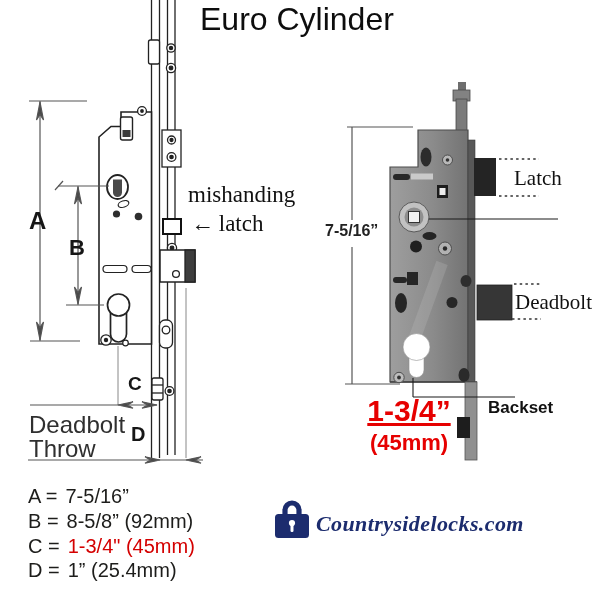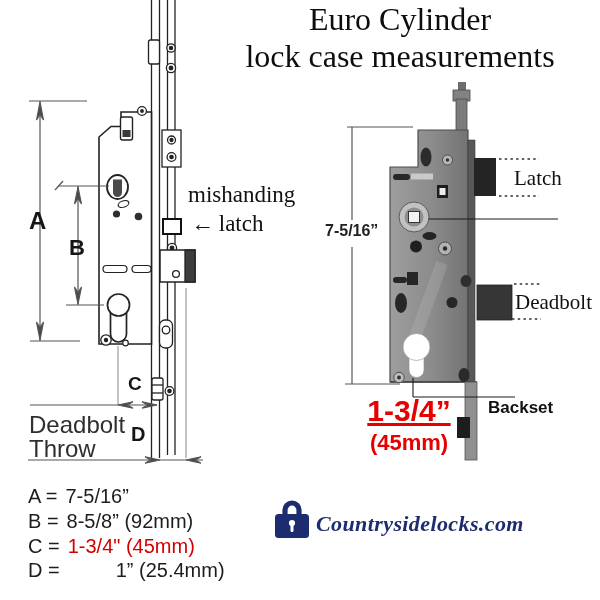--- a/index.html
+++ b/index.html
@@ -11,22 +11,22 @@
 
   
   .hoppe{left:2px;top:2px;width:126px;height:46px;background:#1d3a70;border-radius:3px;}
   .hoppe-name{left:6px;top:2px;font-size:30px;font-weight:bold;letter-spacing:-2px;
               color:#47a8d9;transform:scaleX(.92);transform-origin:left top;}
   .hoppe-reg{left:88px;top:3px;font-size:9px;color:#9fd0e8;}
   .hoppe-hex{left:92px;top:7px;}
   .hoppe-tag{left:7px;top:35px;font-size:7.5px;letter-spacing:.4px;color:#bb4038;}
 
   
-  .title{left:200px;top:1px;width:400px;text-align:center;color:#0d0d0d;
-         font-family:Liberation Serif, serif;font-size:32px;line-height:37px;}
+  .title{left:200px;top:1px;width:400px;text-align:left;color:#0d0d0d;
+         font-family:Liberation Sans, sans-serif;font-size:32px;line-height:37px;}
 
   
   .dimletter{font-weight:bold;color:#161616;}
   .lblA{left:29px;top:207px;font-size:24px;}
   .lblB{left:69px;top:235px;font-size:22px;}
   .lblC{left:128px;top:373px;font-size:19px;}
   .lblD{left:131px;top:423px;font-size:20px;}
   .mish1{left:188px;top:182px;font-size:23px;color:#111;}
   .mish2{left:191px;top:211px;font-size:23px;color:#111;}
   .mish2 .arrow{font-weight:bold;letter-spacing:-1px;}
@@ -51,21 +51,20 @@
             font-family:"Liberation Serif",serif;letter-spacing:.4px;}
 </style>
 </head>
 <body>
 
 <div class="stage">
 
 
   <div class="abs title">
     <div>Euro Cylinder</div>
-    <div>lock case measurements</div>
   </div>
 
   <svg class="abs" style="left:0;top:0;" width="260" height="480" viewBox="0 0 260 480">
 
     <g stroke="#222" stroke-width="1.3" fill="none">
       <line x1="151.5" y1="0" x2="151.5" y2="458"></line>
       <line x1="159.5" y1="0" x2="159.5" y2="458"></line>
       <line x1="167.5" y1="0" x2="167.5" y2="455"></line>
       <line x1="175" y1="0" x2="175" y2="455"></line>
     </g>
@@ -237,21 +236,21 @@
     <div class="mrow">
       <span class="mlabel">B =</span>
       <span style="color: rgb(29, 29, 27);">8-5/8” (92mm)</span>
     </div>
     <div class="mrow">
       <span class="mlabel">C =</span>
       <span style="color: rgb(212, 0, 0);">1-3/4" (45mm)</span>
     </div>
     <div class="mrow">
       <span class="mlabel">D =</span>
-      <span style="color: rgb(29, 29, 27); margin-left: 48px;">1” (25.4mm)</span>
+      <span style="color: rgb(29, 29, 27);">1” (25.4mm)</span>
     </div>
   </div>
 
   <svg class="abs" style="left:274px;top:497px;" width="36" height="42" viewBox="0 0 36 42">
     <path d="M11,18 v-5 a7,7 0 0 1 14,0 v5" fill="none" stroke="#1c2c6e" stroke-width="5.2"></path>
     <rect x="1" y="17" width="34" height="24" rx="3.5" fill="#1c2c6e"></rect>
     <circle cx="18" cy="26" r="3.1" fill="#fff"></circle>
     <rect x="16.5" y="27.5" width="3" height="7.5" rx="1.2" fill="#fff"></rect>
   </svg>
   <span class="abs siteText" style="color: rgb(28, 44, 110);">Countrysidelocks.com</span>

